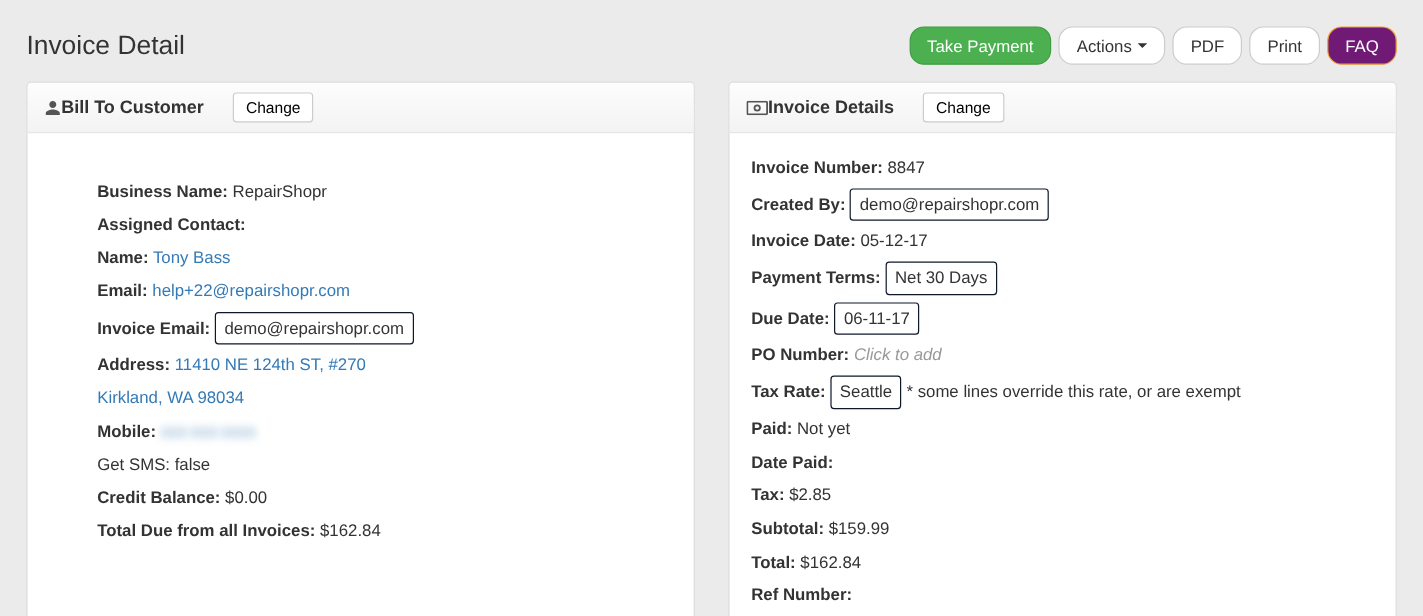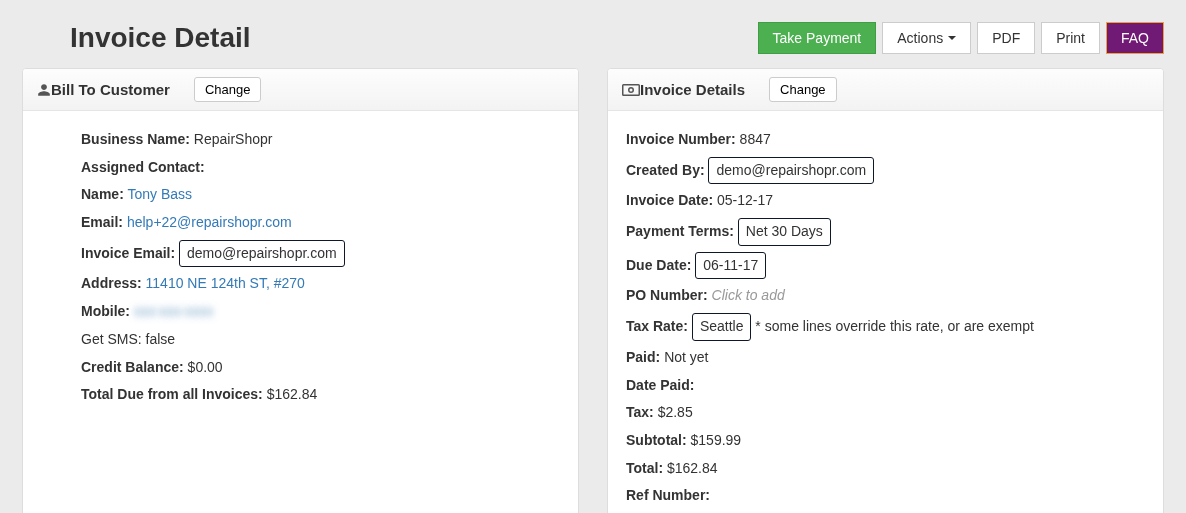--- a/index.html
+++ b/index.html
@@ -11,34 +11,33 @@
   width: 1186px;
   padding: 22px;
 }
 .header-row {
   display: flex;
   justify-content: space-between;
   align-items: center;
   margin-bottom: 14px;
 }
 .page-title {
-  font-size: 28px;
-  font-weight: 700;
-  color: #333;
-  margin-left: 48px;
+  font-size: 22px;
+  font-weight: 400;
+  color: #333;
 }
 .btn-group {
   display: flex;
   gap: 6px;
 }
 .btn {
   display: inline-flex;
   align-items: center;
   padding: 7px 14px;
-  border-radius: 0;
+  border-radius: 12px;
   font-size: 14px;
   cursor: pointer;
   border: 1px solid #ccc;
   background: #fff;
   color: #333;
 }
 .btn-green {
   background: #4CAF50;
   border-color: #3f9d43;
   color: #fff;
@@ -87,20 +86,21 @@
   border: 1px solid #ccc;
   background: #fff;
   cursor: pointer;
   margin-left: 24px;
 }
 .panel-body {
   padding: 18px 18px 22px 18px;
 }
 .panel-body .block-left {
   margin-left: 40px;
+  margin-top: 20px;
 }
 .line {
   margin-bottom: 6px;
   line-height: 1.55;
 }
 .label {
   font-weight: 700;
   color: #333;
 }
 .link {
@@ -160,20 +160,21 @@
       <button class="btn-sm">Change</button>
     </div>
     <div class="panel-body">
       <div class="block-left">
         <div class="line"><span class="label">Business Name:</span> <span>RepairShopr</span></div>
         <div class="line"><span class="label">Assigned Contact:</span></div>
         <div class="line"><span class="label">Name:</span> <a href="#" class="link">Tony Bass</a></div>
         <div class="line"><span class="label">Email:</span> <a href="#" class="link">help+22@repairshopr.com</a></div>
         <div class="line"><span class="label">Invoice Email:</span> <span class="editable">demo@repairshopr.com</span></div>
         <div class="line"><span class="label">Address:</span> <a href="#" class="link">11410 NE 124th ST, #270</a></div>
+        <div class="line"><a href="#" class="link">Kirkland, WA 98034</a></div>
         <div class="line"><span class="label">Mobile:</span> <span class="blurred">xxx-xxx-xxxx</span></div>
         <div class="line"><span>Get SMS: false</span></div>
         <div class="line"><span class="label">Credit Balance:</span> <span>$0.00</span></div>
         <div class="line"><span class="label">Total Due from all Invoices:</span> <span>$162.84</span></div>
       </div>
     </div>
   </div>
 
   <div class="panel">
     <div class="panel-heading">

